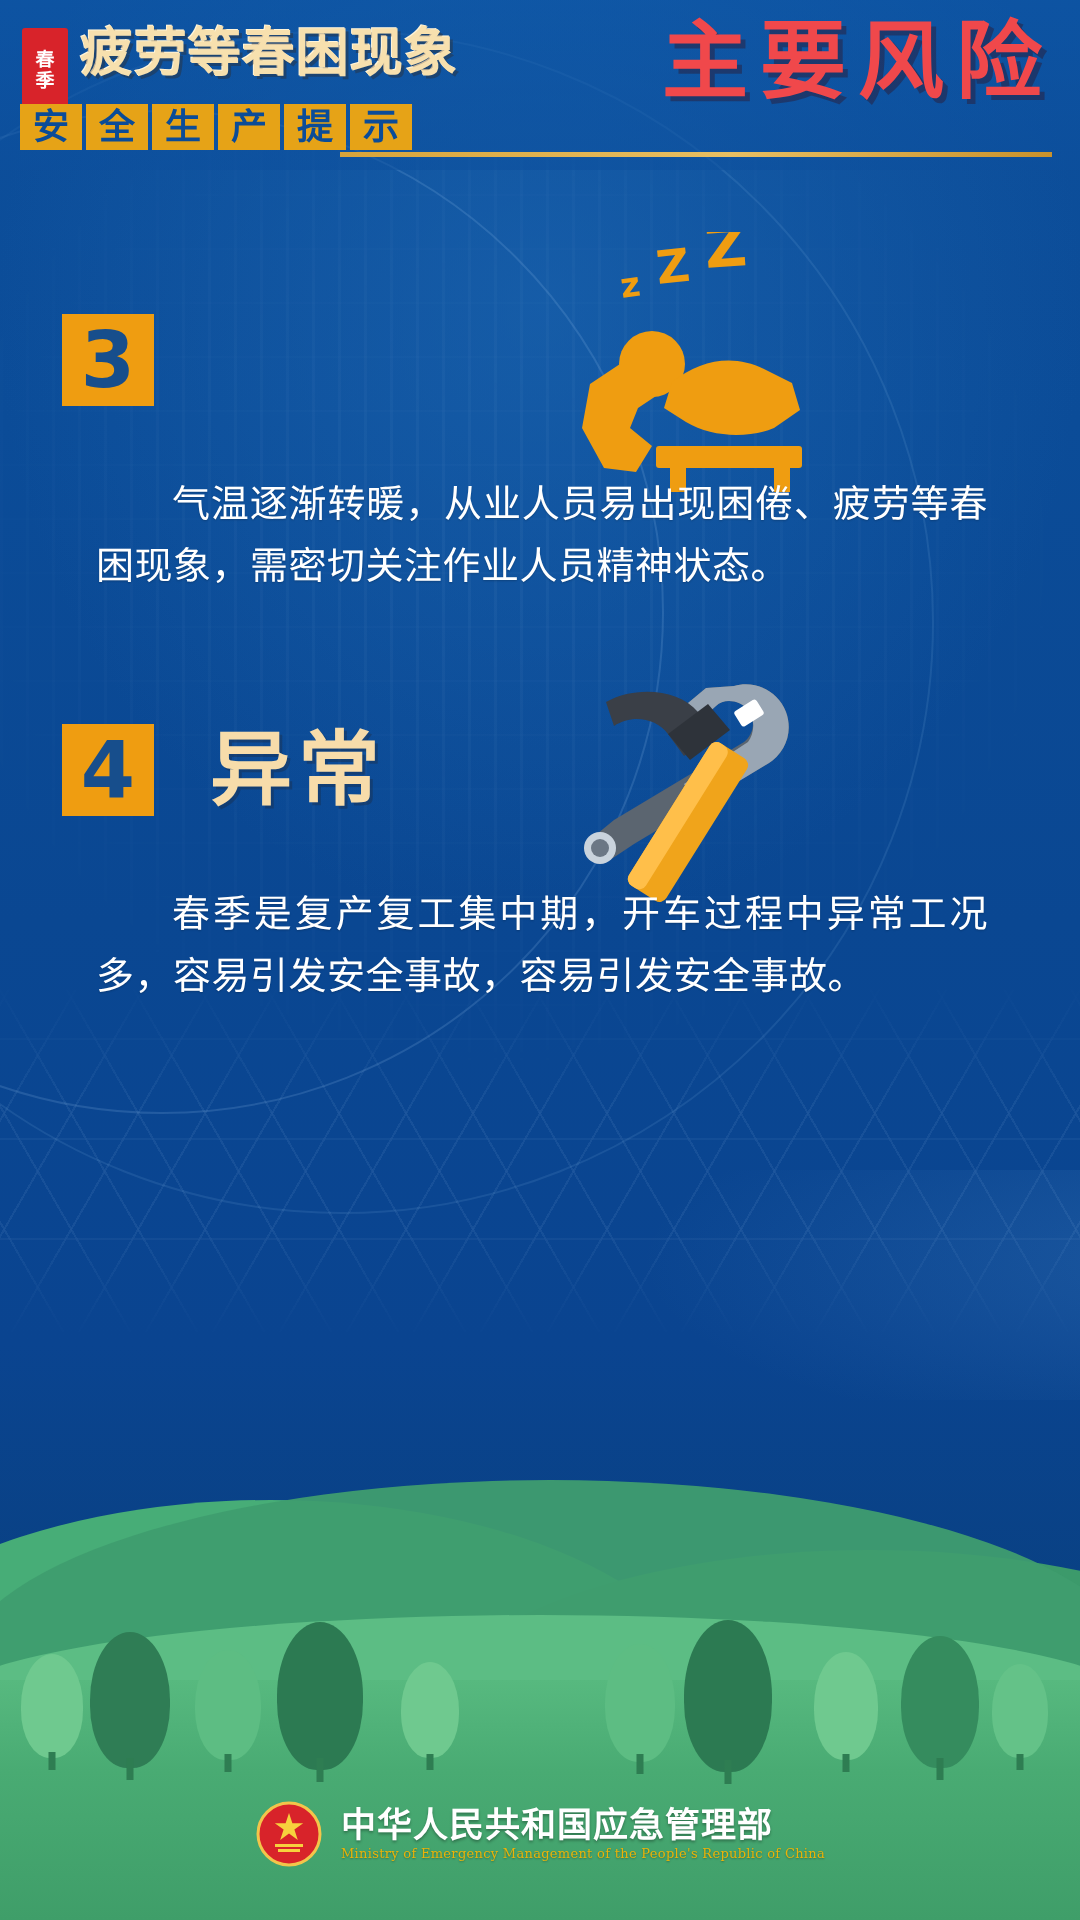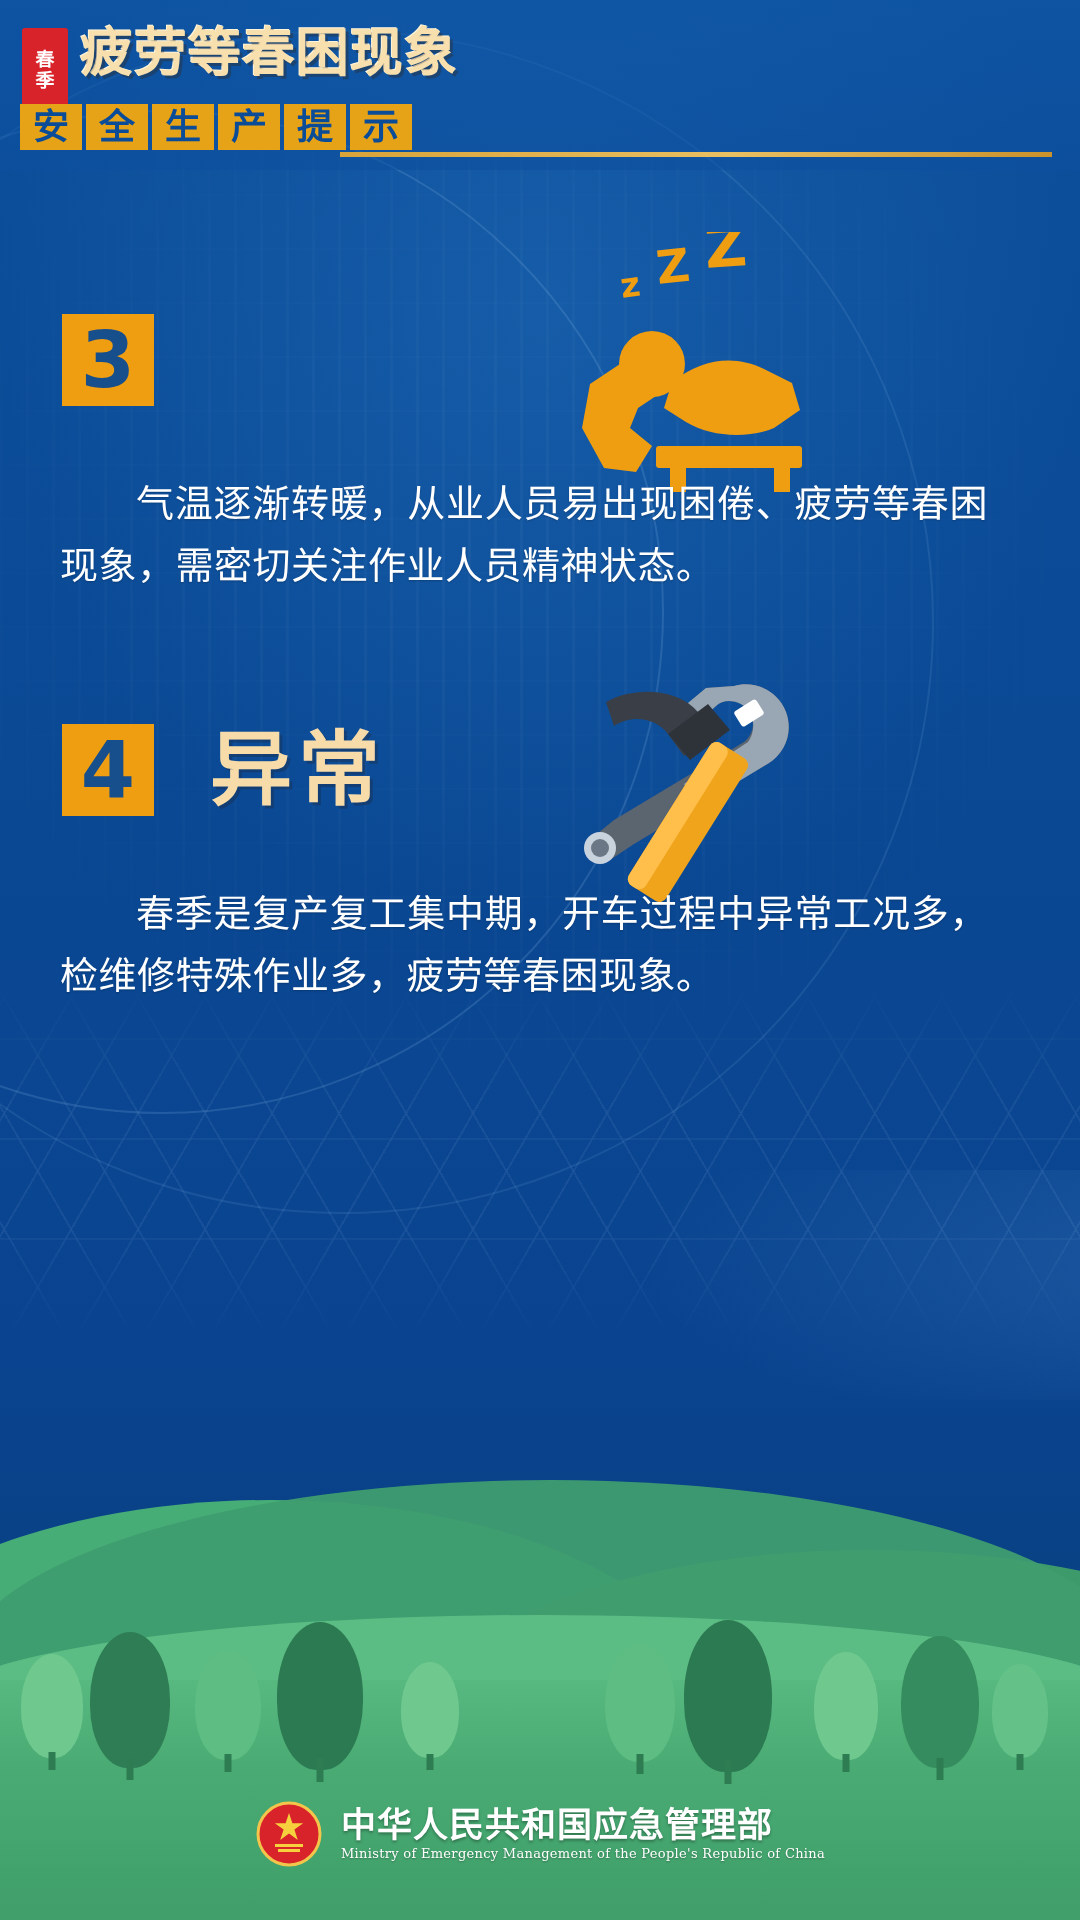--- a/index.html
+++ b/index.html
@@ -71,21 +71,21 @@
 
   .head-row{position:relative;height:120px;margin-left:62px;display:flex;align-items:center;}
   .num-badge{width:92px;height:92px;background:#ef9d11;display:flex;align-items:center;justify-content:center;
     font-size:78px;font-weight:700;color:#174e8c;line-height:1;
     font-family:"DejaVu Sans","Liberation Sans",sans-serif;}
   .head-title{margin-left:56px;font-size:82px;line-height:1;font-weight:700;color:#f7dcaa;
     letter-spacing:6px;
     text-shadow:3px 3px 0 rgba(40,20,0,.22);
     font-family:"DejaVu Sans","Liberation Sans",sans-serif;}
 
-  .body-text{margin:54px 92px 0 60px;font-size:38px;line-height:1.62;color:#ffffff;
+  .body-text{margin:54px 92px 0 96px;font-size:38px;line-height:1.62;color:#ffffff;
     text-indent:2em;text-align:justify;letter-spacing:.5px;
     font-family:"DejaVu Sans","Liberation Sans",sans-serif;
     text-shadow:0 1px 2px rgba(0,0,0,.20);}
 
   
   .icon-sleep{position:absolute;left:560px;top:232px;width:250px;height:260px;}
   .icon-tools{position:absolute;left:548px;top:668px;width:280px;height:250px;}
 
   
   .land{position:absolute;left:0;bottom:0;width:1080px;height:660px;}
@@ -102,21 +102,21 @@
   .tree .trunk{position:absolute;left:50%;transform:translateX(-50%);bottom:0;width:7px;background:#2e7d52;}
   .tree .crown{position:absolute;left:50%;transform:translateX(-50%);bottom:12px;border-radius:50% 50% 46% 46%;}
 
   
   .ministry{position:absolute;left:0;bottom:52px;width:1080px;display:flex;align-items:center;justify-content:center;gap:18px;}
   .emblem{width:68px;height:68px;flex:0 0 68px;position:relative;}
   .ministry-text{display:flex;flex-direction:column;gap:4px;justify-content:center;}
   .min-cn{font-size:35px;font-weight:700;color:#ffffff;line-height:1;letter-spacing:1px;
     font-family:"DejaVu Sans","Liberation Sans",sans-serif;
     text-shadow:0 2px 3px rgba(0,0,0,.30);}
-  .min-en{font-size:13px;color:#ffffff;line-height:1;letter-spacing:.3px;
+  .min-en{font-size:13px;color:#eab308;line-height:1;letter-spacing:.3px;
     font-family:"DejaVu Serif","Liberation Serif",serif;
     text-shadow:0 1px 2px rgba(0,0,0,.30);}
 </style>
 </head>
 <body>
 
 <div class="poster">
 
   <div class="bg-base"></div>
   <div class="bg-plant"></div>
@@ -137,20 +137,21 @@
 
     <div class="hdr-line2">
       <div class="cell">安</div>
       <div class="cell">全</div>
       <div class="cell">生</div>
       <div class="cell">产</div>
       <div class="cell">提</div>
       <div class="cell">示</div>
     </div>
 
+    <div class="hdr-big">主要风险</div>
     <div class="hdr-rule"></div>
   </div>
 
   <div class="icon-sleep">
     <svg viewBox="0 0 250 260" width="250" height="260" aria-hidden="true">
       <g fill="#ef9d11">
         <text x="62" y="66" font-family="DejaVu Sans, sans-serif" font-size="34" font-weight="700" transform="rotate(-8 62 66)">z</text>
         <text x="98" y="52" font-family="DejaVu Sans, sans-serif" font-size="46" font-weight="700" transform="rotate(-6 98 52)">Z</text>
         <text x="146" y="36" font-family="DejaVu Sans, sans-serif" font-size="58" font-weight="700" transform="rotate(-4 146 36)">Z</text>
         <circle cx="92" cy="132" r="33"></circle>
@@ -188,21 +189,21 @@
       <div class="num-badge">3</div>
     </div>
     <p class="body-text">气温逐渐转暖，从业人员易出现困倦、疲劳等春困现象，需密切关注作业人员精神状态。</p>
   </div>
 
   <div class="section sec4">
     <div class="head-row">
       <div class="num-badge">4</div>
       <div class="head-title">异常</div>
     </div>
-    <p class="body-text">春季是复产复工集中期，开车过程中异常工况多，检维修特殊作业多，疲劳等春困现象。</p>
+    <p class="body-text">春季是复产复工集中期，开车过程中异常工况多，容易引发安全事故，容易引发安全事故。</p>
   </div>
 
   <div class="land">
     <div class="hill hill-b"></div>
     <div class="hill hill-c"></div>
     <div class="hill hill-a"></div>
     <div class="ground-top"></div>
     <div class="ground"></div>
 
     <div class="tree" style="left:52px;">

